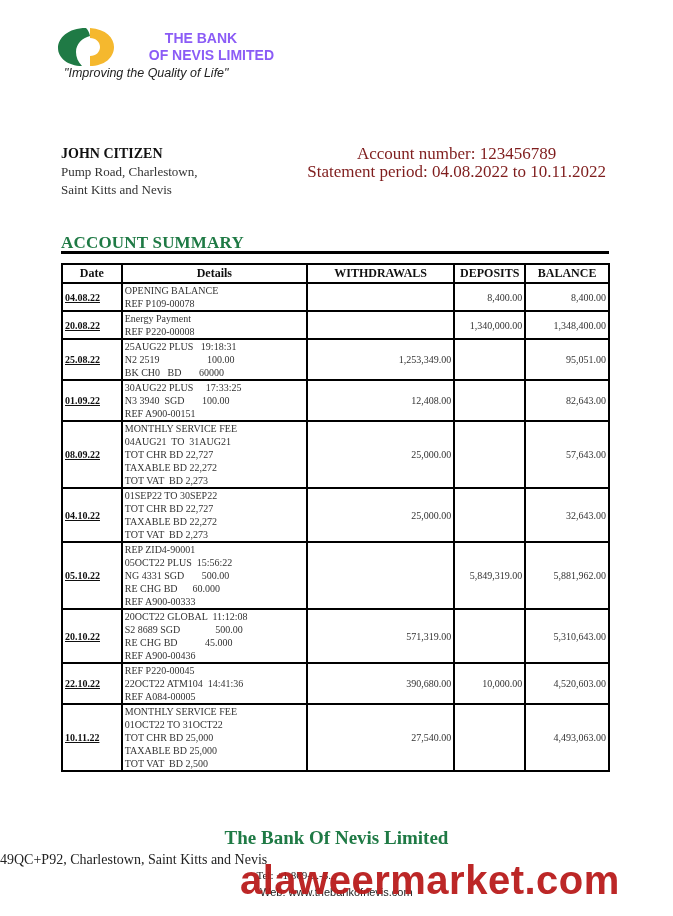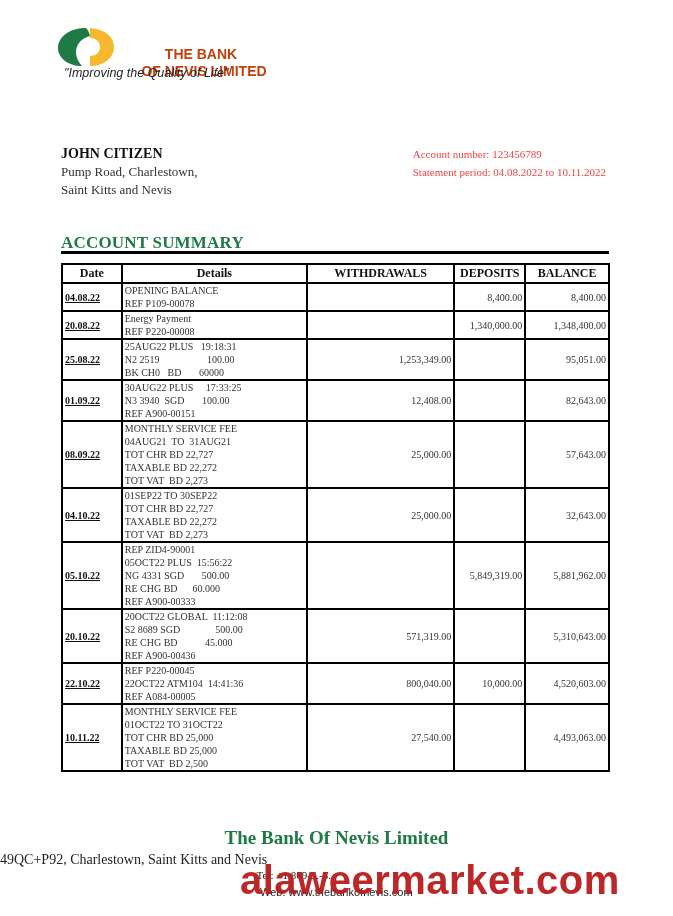--- a/index.html
+++ b/index.html
@@ -1,25 +1,25 @@
 <!DOCTYPE html>
 <html><head>
 <meta charset="utf-8">
 <style>
   html, body { margin:0; padding:0; background:#fff; }
   body { width:673px; height:916px; position:relative; overflow:hidden; font-family:"Liberation Serif", serif; color:#111; }
   .logo { position:absolute; left:56px; top:26px; width:200px; height:56px; }
   .logo svg { position:absolute; left:0; top:0; }
-  .bank-name { position:absolute; left:90px; top:20px; width:110px; text-align:center; font-family:"Liberation Sans", sans-serif; font-weight:bold; color:#c2410c; font-size:14px; line-height:17px; }
-  .bank-name .l2 { margin-left:-12px; display:block; width:140px; }
+  .bank-name { position:absolute; left:90px; top:4px; width:110px; text-align:center; font-family:"Liberation Sans", sans-serif; font-weight:bold; color:#8b5cf6; font-size:14px; line-height:17px; }
+  .bank-name .l2 { margin-left:-12px; display:block; width:140px;text-align:right; }
   .tagline { position:absolute; left:8px; top:40px; font-family:"Liberation Sans", sans-serif; font-style:italic; font-size:12.5px; color:#222; white-space:nowrap; }
 
   .cust { position:absolute; left:61px; top:145px; font-size:13px; line-height:18px; color:#333; }
   .cust .name { font-weight:bold; font-size:14px; color:#111; }
-  .acct { position:absolute; right:67px; top:145px; text-align:left; font-size:11px; line-height:18px; color:#ef4444; }
+  .acct { position:absolute; right:67px; top:145px; text-align:center; font-size:17px; line-height:18px; color:#7f1d1d; }
 
   .summary-title { position:absolute; left:61px; top:233px; font-size:17px; font-weight:bold; color:#1f7a45; letter-spacing:0.2px; }
   .rule { position:absolute; left:61px; top:251px; width:548px; height:3px; background:#000; }
 
   table { position:absolute; left:61px; top:263px; width:549px; border-collapse:collapse; font-size:10px; }
   th, td { border:2px solid #000; padding:0 2px; }
   th { font-weight:bold; font-size:12px; height:17px; text-align:center; }
   td { vertical-align:middle; color:#333; }
   td.date { font-weight:bold; color:#111; width:54px; font-size:10px;text-decoration:underline; }
   td.det { width:180px; line-height:13px; white-space:pre; }
@@ -148,21 +148,21 @@
 REF A900-00436</td>
         <td class="num w">571,319.00</td>
         <td class="num dp"></td>
         <td class="num bl">5,310,643.00</td>
       </tr>
       <tr>
         <td class="date">22.10.22</td>
         <td class="det">REF P220-00045
 22OCT22 ATM104  14:41:36
 REF A084-00005</td>
-        <td class="num w">800,040.00</td>
+        <td class="num w">390,680.00</td>
         <td class="num dp">10,000.00</td>
         <td class="num bl">4,520,603.00</td>
       </tr>
       <tr>
         <td class="date">10.11.22</td>
         <td class="det">MONTHLY SERVICE FEE
 01OCT22 TO 31OCT22
 TOT CHR BD 25,000
 TAXABLE BD 25,000
 TOT VAT  BD 2,500</td>

